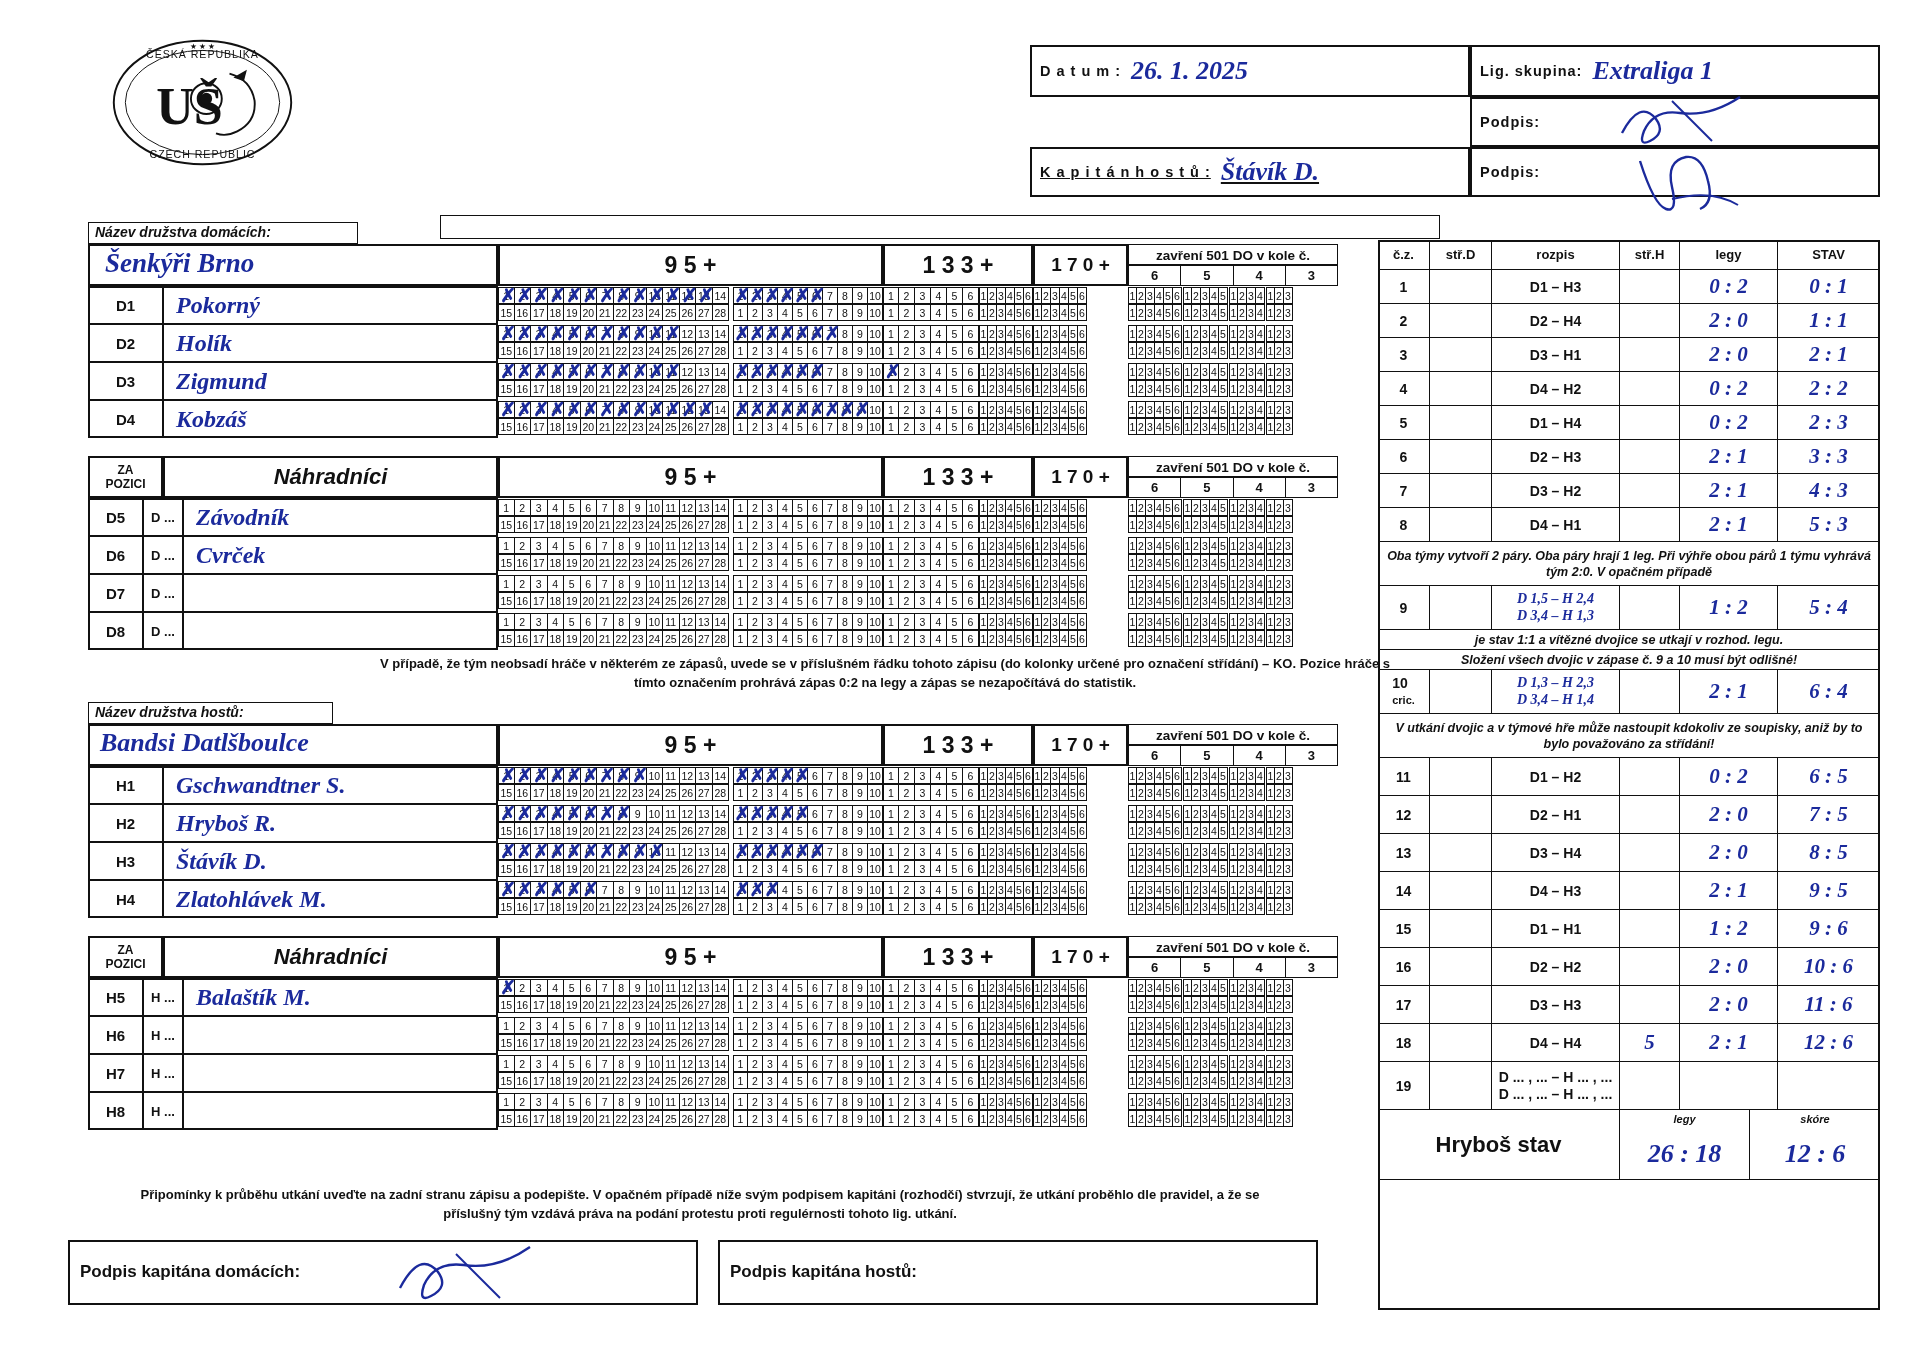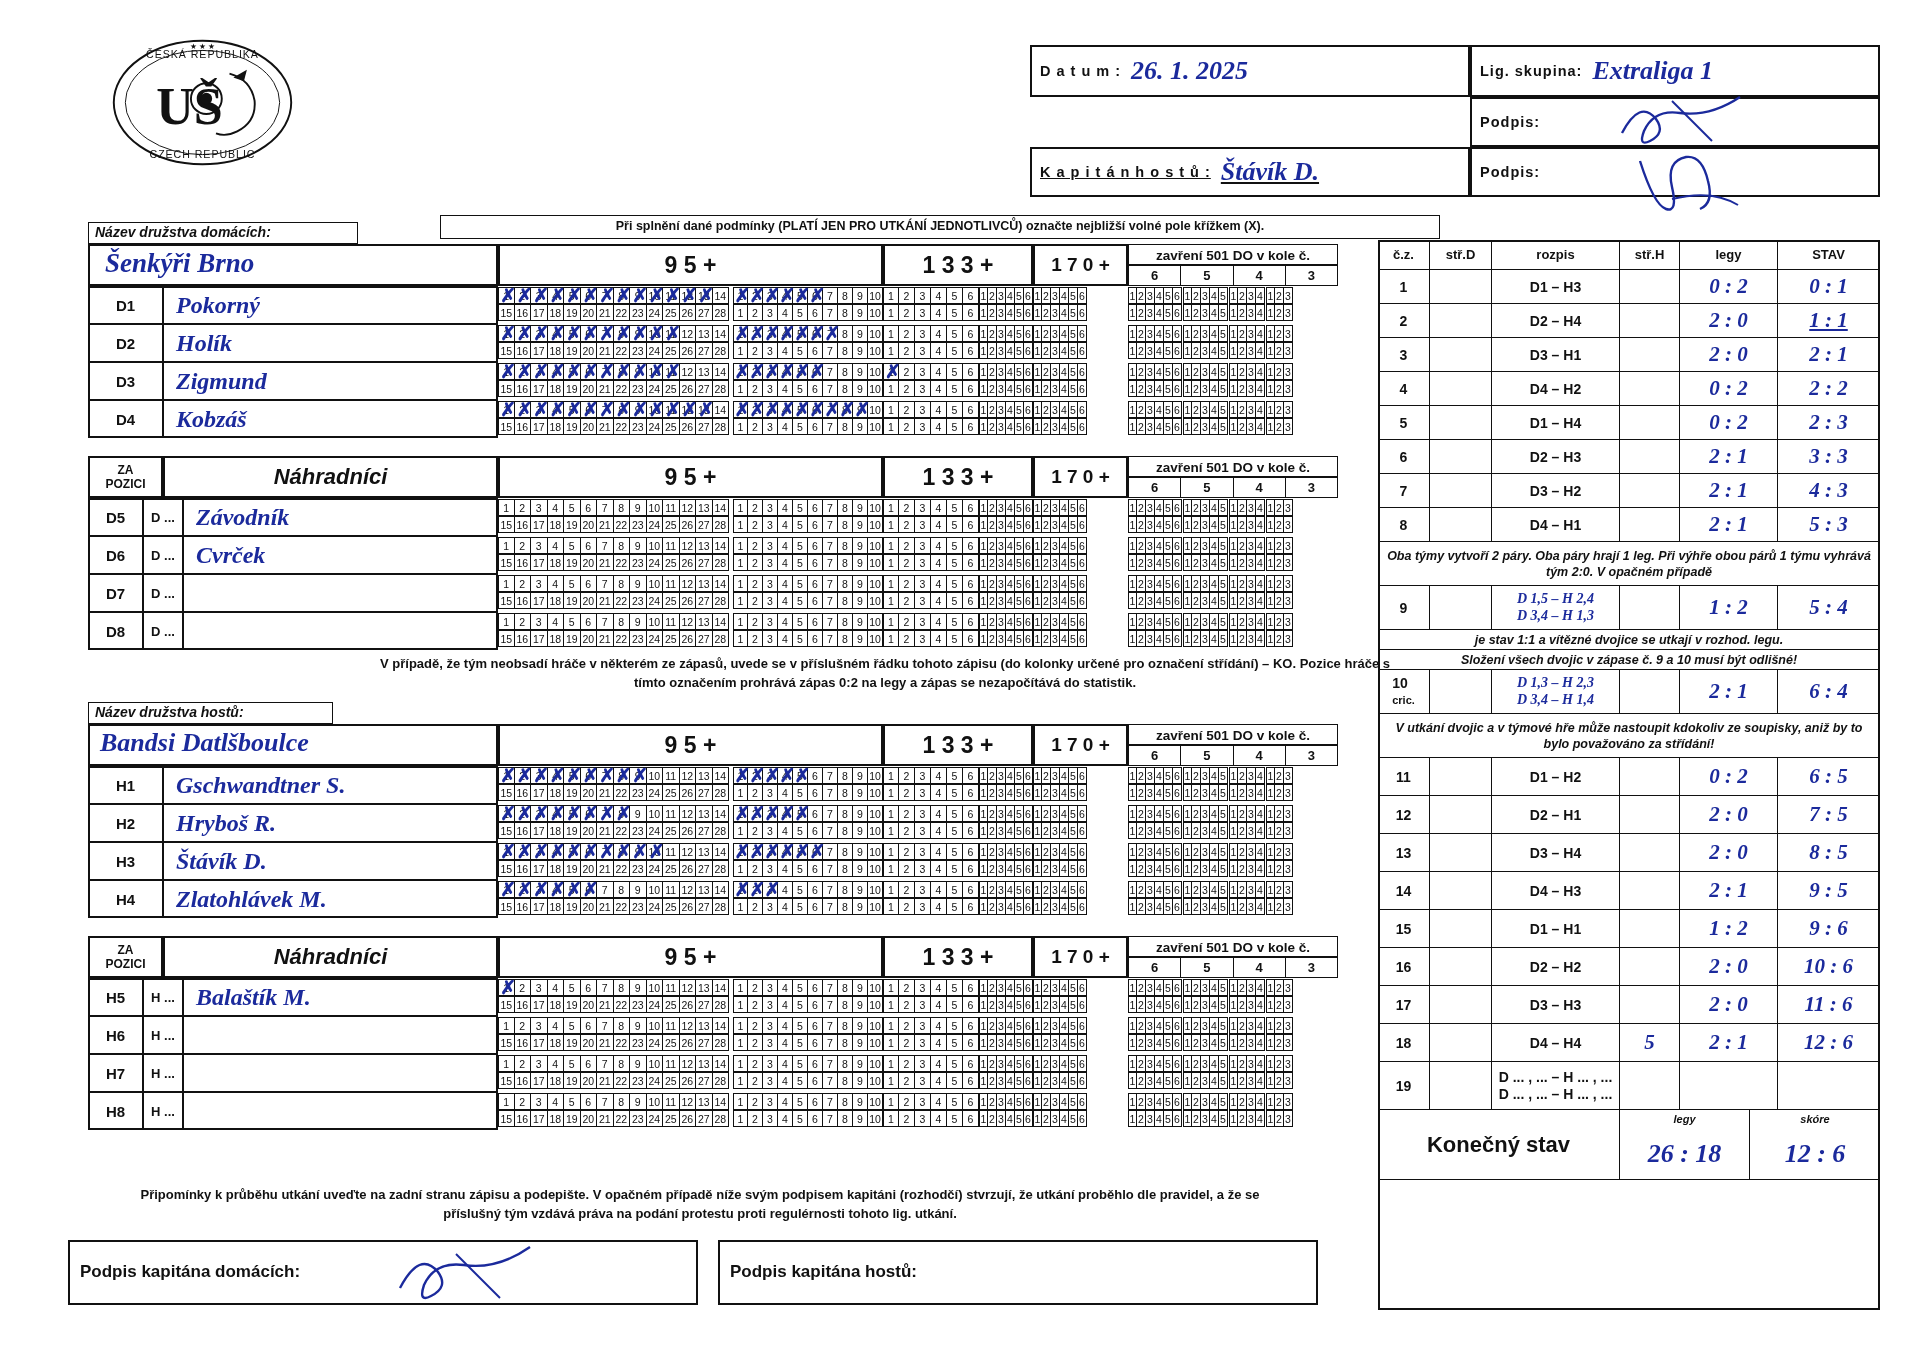--- a/index.html
+++ b/index.html
@@ -91,21 +91,20 @@
   </div>
   <div class="hdrcell" style="left:1470px;top:147px;width:410px;height:50px;">
     <span class="k">Podpis:</span>
     <svg class="sig" style="position:absolute;left:160px;top:-8px;" width="200" height="90">
       <path d="M8 20 q14 44 26 48 q12 4 6 -22 q-6 -26 14 -30 q16 -2 22 24 q6 22 -8 28" fill="none" stroke="#1b2a9c" stroke-width="2.4"></path>
       <path d="M40 58 q40 -10 66 6" fill="none" stroke="#1b2a9c" stroke-width="2"></path>
     </svg>
   </div>
 
   <div class="bx" style="left:440px;top:215px;width:1000px;height:24px;border-width:1px;"></div>
-  <div style="position:absolute;left:440px;top:219px;width:1000px;text-align:center;font-size:12.5px;font-weight:bold;">Při splnění dané podmínky (PLATÍ JEN PRO UTKÁNÍ JEDNOTLIVCŮ) označte nejbližší volné pole křížkem (X).</div>
 
   <div class="bx" style="left:88px;top:222px;width:270px;height:22px;border-width:1px;"></div>
   <div style="position:absolute;left:95px;top:224px;" class="secthead">Název družstva domácích:</div>
 
   <div class="bx" style="left:88px;top:244px;width:410px;height:42px;"></div>
   <div class="hand" style="position:absolute;left:105px;top:248px;font-size:27px;">Šenkýři  Brno</div>
 
   <div class="bx" style="left:498px;top:244px;width:385px;height:42px;"></div>
   <div class="bighdr ctr" style="position:absolute;left:498px;top:244px;width:385px;height:42px;">9 5  +</div>
 
@@ -2927,21 +2926,21 @@
       <div class="rtc" style="left: 1430px; top: 270px; width: 62px; height: 34px; font-size: 14px; font-weight: bold;"></div>
       <div class="rtc" style="left: 1492px; top: 270px; width: 128px; height: 34px; font-size: 14px; font-weight: bold;">D1 – H3</div>
       <div class="rtc hand" style="left: 1620px; top: 270px; width: 60px; height: 34px; font-size: 21px;"></div>
       <div class="rtc hand" style="left: 1680px; top: 270px; width: 98px; height: 34px; font-size: 21px;">0 : 2</div>
       <div class="rtc hand" style="left: 1778px; top: 270px; width: 102px; height: 34px; font-size: 21px;">0 : 1</div>
       <div class="rtc" style="left: 1378px; top: 304px; width: 52px; height: 34px; font-size: 14px; font-weight: bold;">2</div>
       <div class="rtc" style="left: 1430px; top: 304px; width: 62px; height: 34px; font-size: 14px; font-weight: bold;"></div>
       <div class="rtc" style="left: 1492px; top: 304px; width: 128px; height: 34px; font-size: 14px; font-weight: bold;">D2 – H4</div>
       <div class="rtc hand" style="left: 1620px; top: 304px; width: 60px; height: 34px; font-size: 21px;"></div>
       <div class="rtc hand" style="left: 1680px; top: 304px; width: 98px; height: 34px; font-size: 21px;">2 : 0</div>
-      <div class="rtc hand" style="left: 1778px; top: 304px; width: 102px; height: 34px; font-size: 21px; text-decoration: underline;">1 : 1</div>
+      <div class="rtc hand" style="left: 1778px; top: 304px; width: 102px; height: 34px; font-size: 21px;">1 : 1</div>
       <div class="rtc" style="left: 1378px; top: 338px; width: 52px; height: 34px; font-size: 14px; font-weight: bold;">3</div>
       <div class="rtc" style="left: 1430px; top: 338px; width: 62px; height: 34px; font-size: 14px; font-weight: bold;"></div>
       <div class="rtc" style="left: 1492px; top: 338px; width: 128px; height: 34px; font-size: 14px; font-weight: bold;">D3 – H1</div>
       <div class="rtc hand" style="left: 1620px; top: 338px; width: 60px; height: 34px; font-size: 21px;"></div>
       <div class="rtc hand" style="left: 1680px; top: 338px; width: 98px; height: 34px; font-size: 21px;">2 : 0</div>
       <div class="rtc hand" style="left: 1778px; top: 338px; width: 102px; height: 34px; font-size: 21px;">2 : 1</div>
       <div class="rtc" style="left: 1378px; top: 372px; width: 52px; height: 34px; font-size: 14px; font-weight: bold;">4</div>
       <div class="rtc" style="left: 1430px; top: 372px; width: 62px; height: 34px; font-size: 14px; font-weight: bold;"></div>
       <div class="rtc" style="left: 1492px; top: 372px; width: 128px; height: 34px; font-size: 14px; font-weight: bold;">D4 – H2</div>
       <div class="rtc hand" style="left: 1620px; top: 372px; width: 60px; height: 34px; font-size: 21px;"></div>
@@ -3045,20 +3044,20 @@
       <div class="rtc hand" style="left: 1778px; top: 1024px; width: 102px; height: 38px; font-size: 21px;">12 : 6</div>
       <div class="rtc" style="left: 1378px; top: 1062px; width: 52px; height: 48px; font-size: 14px; font-weight: bold;">19</div>
       <div class="rtc" style="left: 1430px; top: 1062px; width: 62px; height: 48px; font-size: 14px; font-weight: bold;"></div>
       <div class="rtc" style="left: 1492px; top: 1062px; width: 128px; height: 48px; font-weight: bold; font-size: 14px; line-height: 1.15; text-align: center; flex-direction: column;">
         <div>D ... , ... – H ... , ...</div>
         <div>D ... , ... – H ... , ...</div>
       </div>
       <div class="rtc hand" style="left: 1620px; top: 1062px; width: 60px; height: 48px; font-size: 21px;"></div>
       <div class="rtc hand" style="left: 1680px; top: 1062px; width: 98px; height: 48px; font-size: 21px;"></div>
       <div class="rtc hand" style="left: 1778px; top: 1062px; width: 102px; height: 48px; font-size: 21px;"></div>
-      <div class="rtc" style="left: 1378px; top: 1110px; width: 242px; height: 70px; font-size: 22px; font-weight: bold;">Konečný stav</div>
+      <div class="rtc" style="left: 1378px; top: 1110px; width: 242px; height: 70px; font-size: 22px; font-weight: bold;">Hryboš stav</div>
       <div class="rtc" style="left: 1620px; top: 1110px; width: 130px; height: 18px; border-bottom: none; font-size: 11px; font-weight: bold; font-style: italic;">legy</div>
       <div class="rtc" style="left: 1750px; top: 1110px; width: 130px; height: 18px; border-bottom: none; border-right: none; font-size: 11px; font-weight: bold; font-style: italic;">skóre</div>
       <div class="rtc hand" style="left: 1620px; top: 1128px; width: 130px; height: 52px; font-size: 26px;">26 : 18</div>
       <div class="rtc hand" style="left: 1750px; top: 1128px; width: 130px; height: 52px; border-right: none; font-size: 26px;">12 : 6</div>
     </div>
 
 </div>
 
 </body></html>

